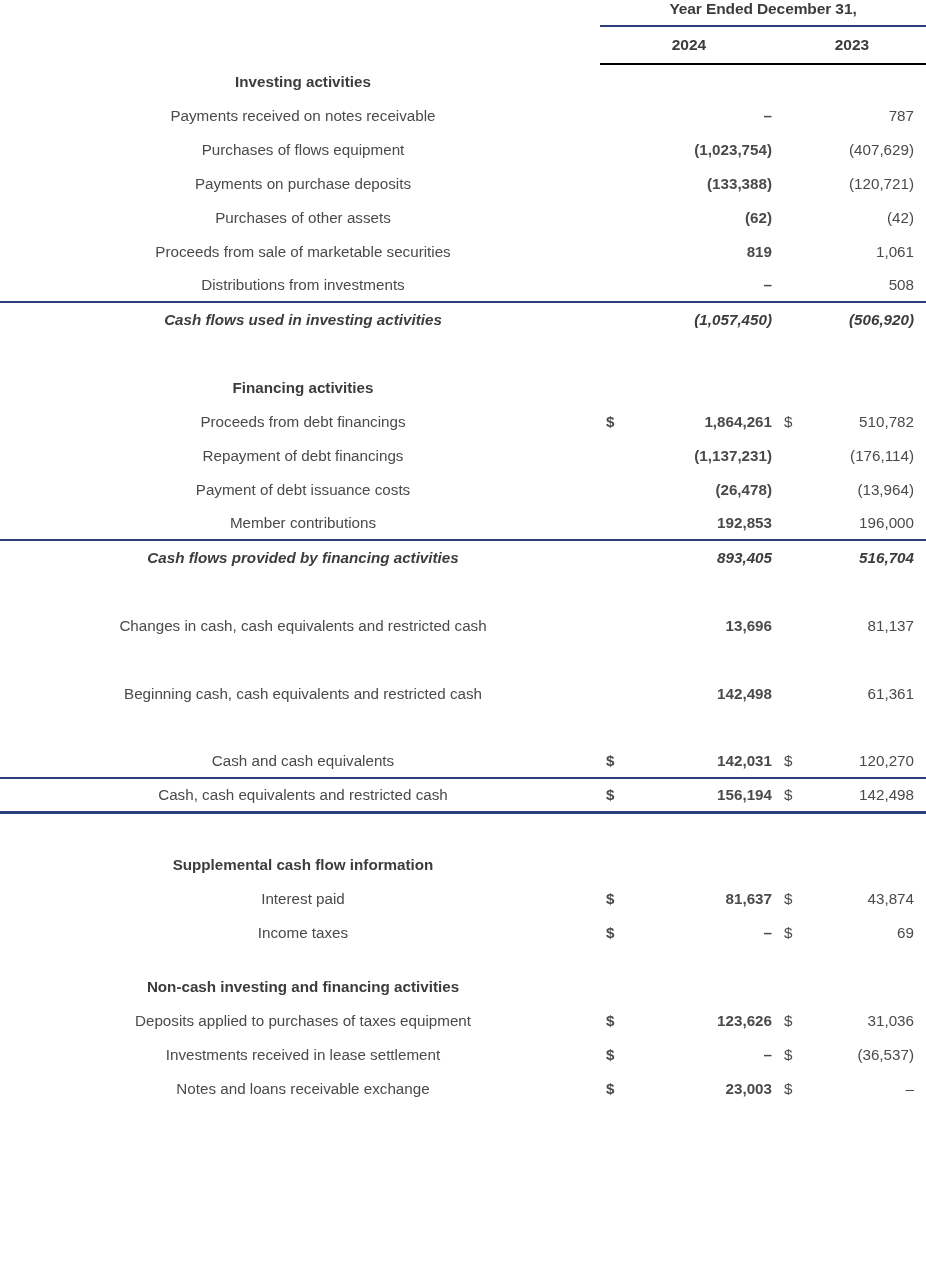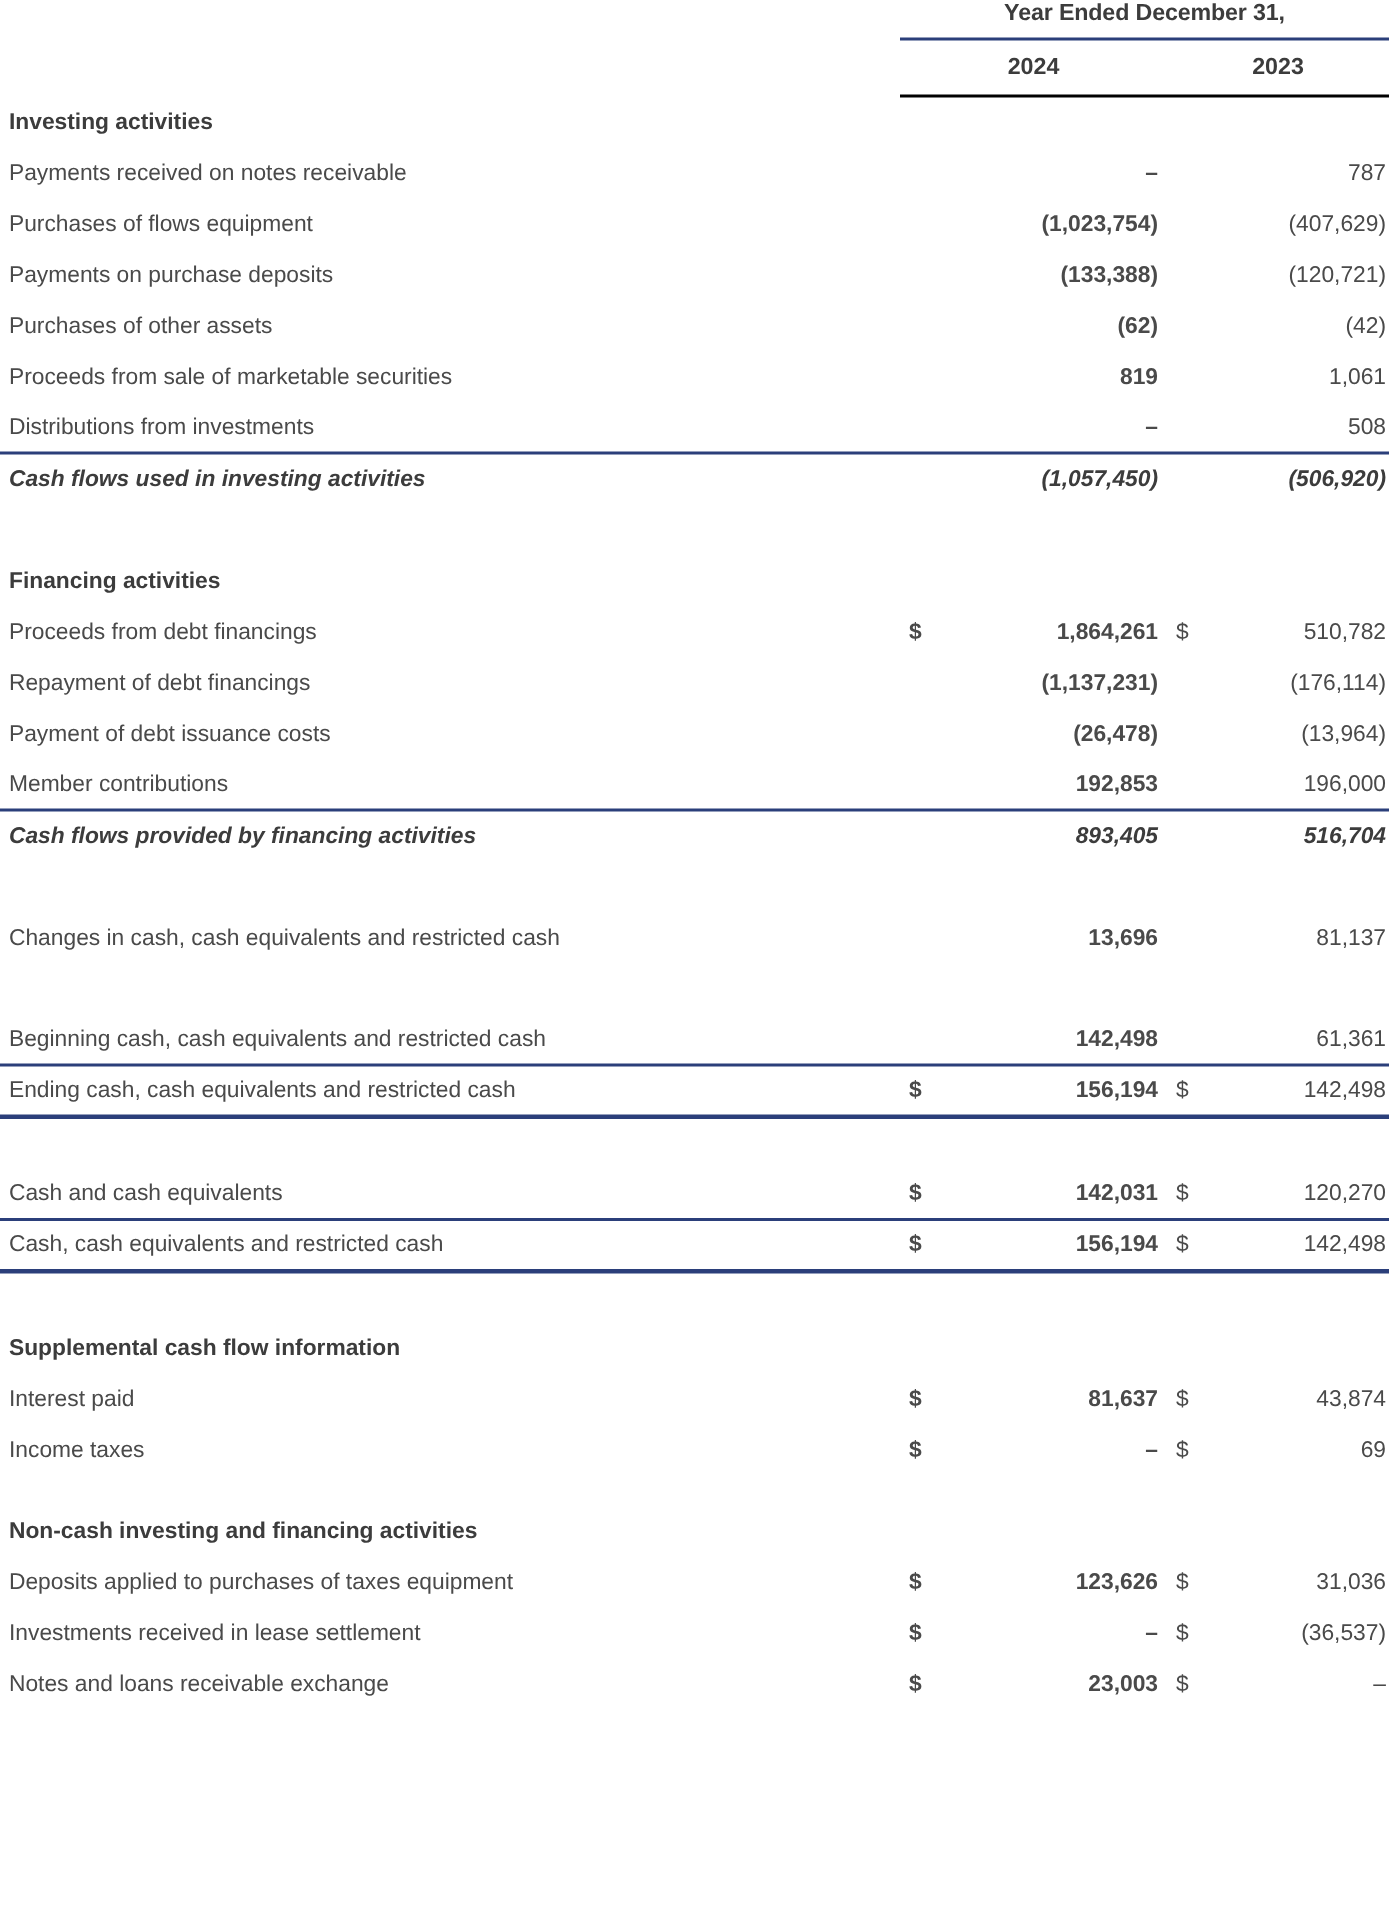--- a/index.html
+++ b/index.html
@@ -64,24 +64,24 @@
 
   
   tr.row td {
     font-size: 15.2px;
     line-height: 18px;
     height: 34px;
     padding-top: 7px;
     padding-bottom: 7px;
     color: #4a4a4a;
   }
-  td.label { text-align: left; padding-left: 6px; white-space: nowrap; }
+  td.label { text-align: center; padding-left: 6px; white-space: nowrap; }
   td.cur   { text-align: left; padding-left: 6px; }
   td.val   { text-align: right; padding-right: 6px; white-space: nowrap; }
-  td.val-b { text-align: right; padding-right: 2px; white-space: nowrap; }
+  td.val-b { text-align: right; padding-right: 12px; white-space: nowrap; }
 
   tr.bold td, td.bold { font-weight: bold; color: #3c3c3c; font-style: italic; }
 
   
   td.cur-a, td.val-a { font-weight: bold; color: #3c3c3c; }
 
   tr.section td { font-weight: bold; color: #3c3c3c; }
 
   
   tr.spacer td { height: 34px; font-size: 1px; line-height: 1px; padding: 0; }
@@ -241,27 +241,20 @@
         </tr>
 
       <tr class="row">
         <td class="label">Beginning cash, cash equivalents and restricted cash</td>
         <td class="cur cur-a"></td>
         <td class="val val-a">142,498</td>
         <td class="cur"></td>
         <td class="val-b">61,361</td>
       </tr>
 
-      <tr class="row topline-botline">
-        <td class="label">Ending cash, cash equivalents and restricted cash</td>
-        <td class="cur cur-a">$</td>
-        <td class="val val-a">156,194</td>
-        <td class="cur">$</td>
-        <td class="val-b">142,498</td>
-      </tr>
 
       <tr class="spacer">
           <td colspan="5"></td>
         </tr>
 
       <tr class="row">
         <td class="label">Cash and cash equivalents</td>
         <td class="cur cur-a">$</td>
         <td class="val val-a">142,031</td>
         <td class="cur">$</td>

